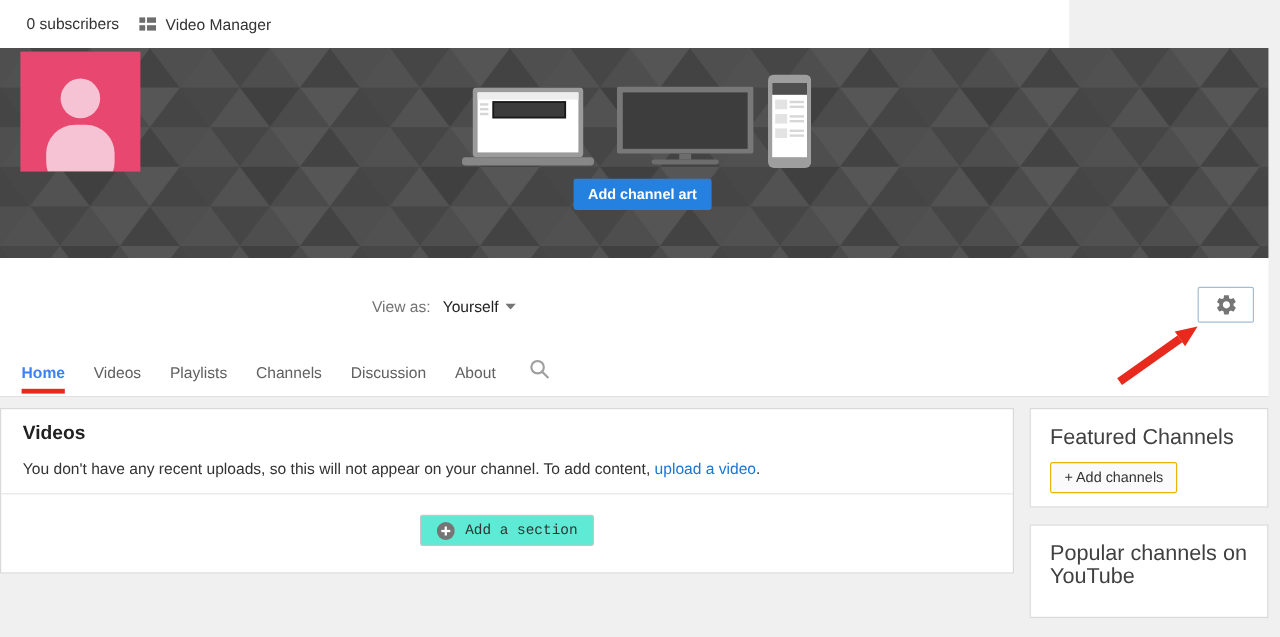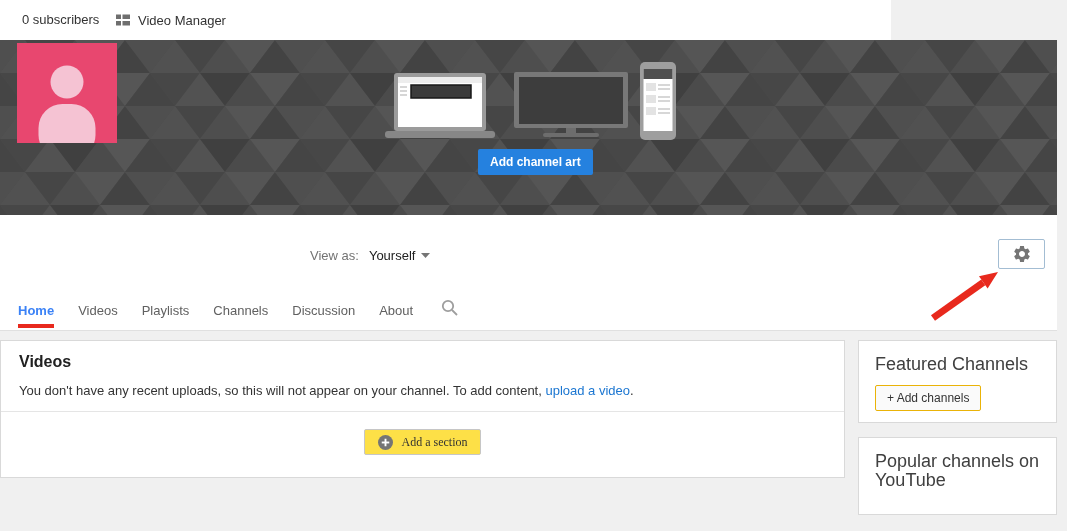--- a/index.html
+++ b/index.html
@@ -38,22 +38,22 @@
   .tab-search { display:flex; align-items:center; padding:10px 0 14px; margin-left:4px; cursor:pointer; }
   .annot-arrow { position:absolute; left:920px; top:260px; z-index:20; pointer-events:none; }
 
   
   .uploads-card { position:absolute; left:0; top:340px; width:845px; height:138px; background:#fff; border:1px solid #d9d9d9; }
   .uploads-title { position:absolute; left:18px; top:12px; font-size:16px; font-weight:bold; color:#212121; }
   .uploads-body { position:absolute; left:18px; top:42px; font-size:13px; color:#333; }
   .uploads-body a { color:#1b76d1; text-decoration:none; cursor:pointer; }
   .uploads-divider { position:absolute; left:0; top:70px; width:100%; height:1px; background:#e5e5e5; }
   .addsec-row { position:absolute; left:0; top:88px; width:100%; display:flex; justify-content:center; }
-  .addsec-btn { display:flex; align-items:center; gap:9px; height:26px; padding:0 13px; background:#fde047;
-                border:1px solid #c6c6c6; border-radius:2px; font-size:12px; color:#333; font-family:Liberation Serif, serif; cursor:pointer; }
+  .addsec-btn { display:flex; align-items:center; gap:9px; height:26px; padding:0 13px; background:#5eead4;
+                border:1px solid #c6c6c6; border-radius:2px; font-size:12px; color:#333; font-family:Liberation Mono, monospace; cursor:pointer; }
 
   .side-card { position:absolute; left:858px; width:199px; background:#fff; border:1px solid #d9d9d9; }
   .side-card-1 { top:340px; height:83px; }
   .side-card-2 { top:437px; height:78px; }
   .side-title { padding:14px 16px 0; font-size:18px; font-weight:normal; color:#404040; line-height:19px; }
   .addch-btn { margin:11px 16px 0; height:26px; padding:0 11px; background:#fafafa; border:1px solid #eab308;
                border-radius:2px; font-size:12px; color:#333; font-family:inherit; cursor:pointer; }
 </style>
 </head>
 <body>

